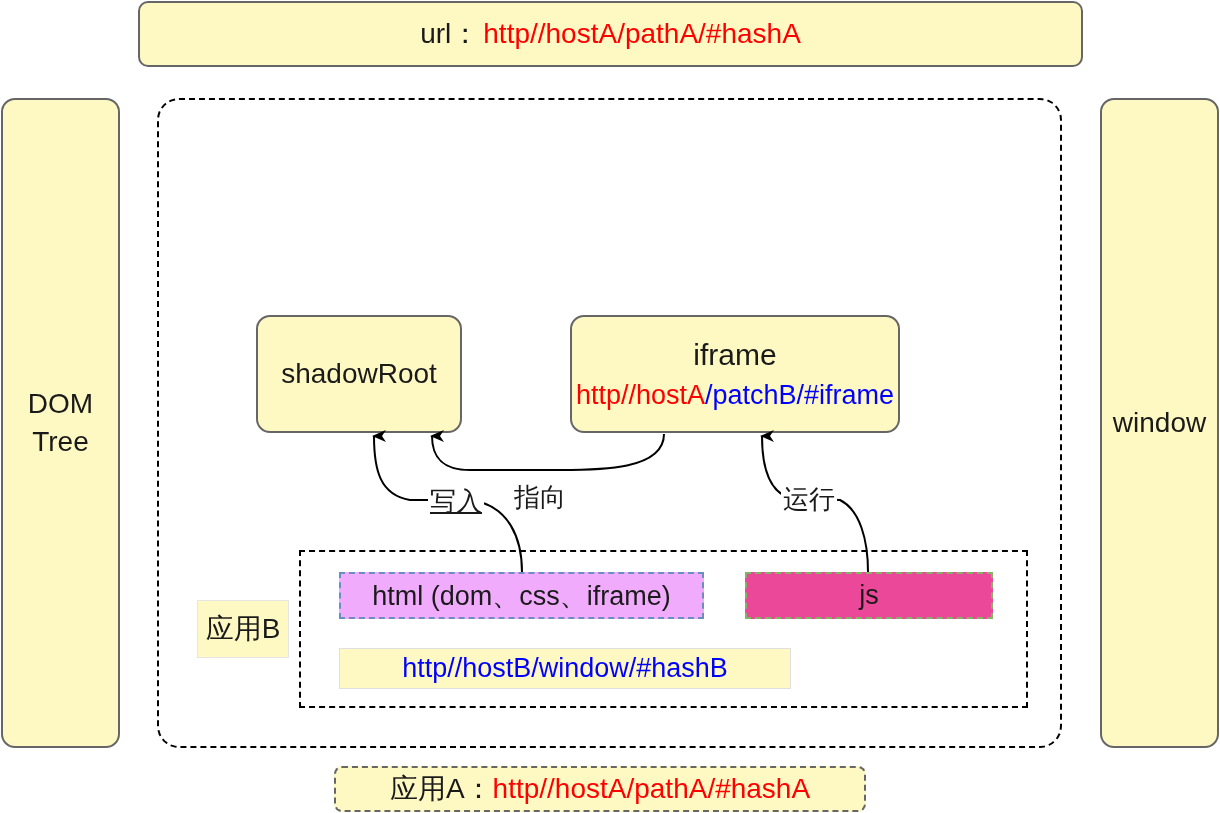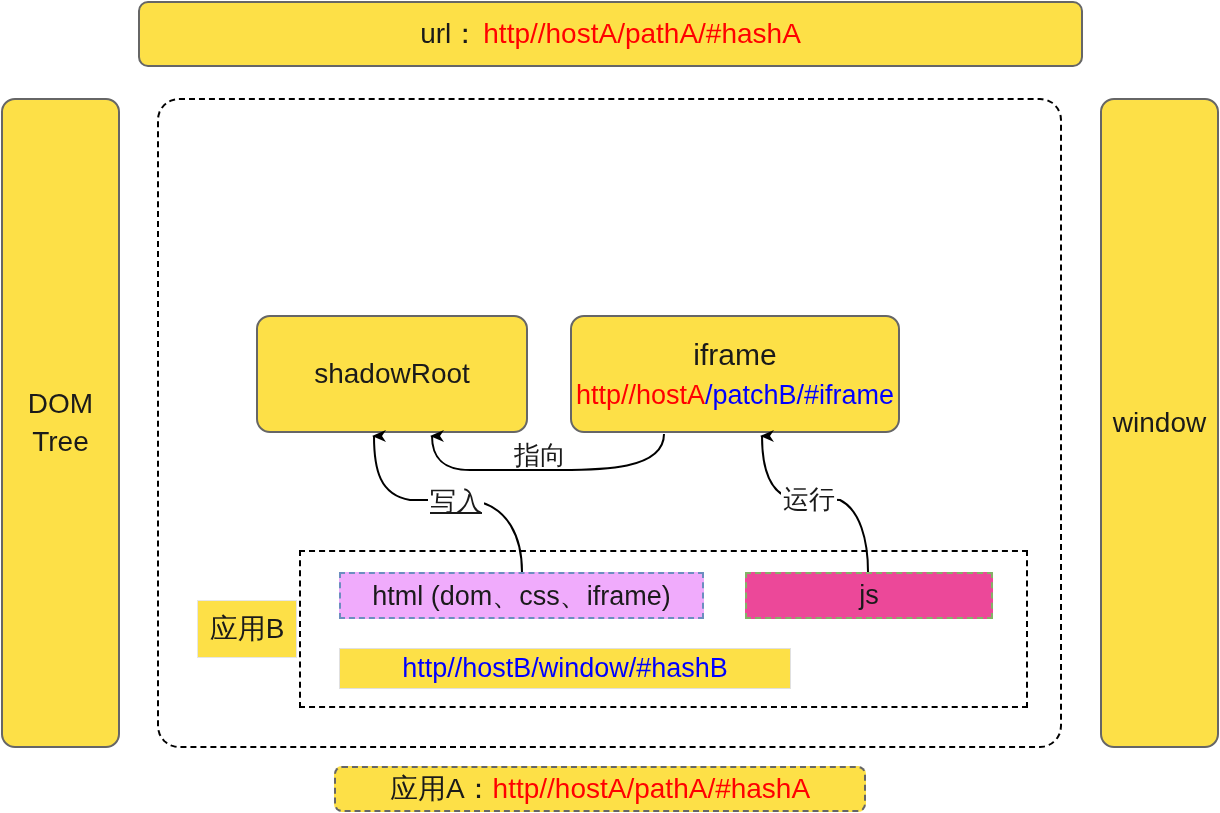--- a/index.html
+++ b/index.html
@@ -1,18 +1,18 @@
 <!DOCTYPE html>
 <html><head>
 <meta charset="utf-8">
 <style>
   html, body { margin:0; padding:0; background:#ffffff; }
   body { width:1220px; height:813px; position:relative; overflow:hidden;
          font-family:"Liberation Sans","DejaVu Sans",sans-serif; color:#1a1a1a; }
-  .box { position:absolute; box-sizing:border-box; background:#fde047;
+  .box { position:absolute; box-sizing:border-box; background:#fef9c3;
          border:2px solid #666666; border-radius:14px;
          display:flex; align-items:center; justify-content:center; text-align:center; }
   .dashed-outer { position:absolute; box-sizing:border-box; border:2px dashed #000; border-radius:22px; }
   .dashed-b { position:absolute; box-sizing:border-box; border:2px dashed #000; }
   .red { color:#ff0000; }
   .blue { color:#0000ff; }
   .lbl { position:absolute; font-size:26px; background:#fff; line-height:1; padding:0 2px; }
   svg.arrows { position:absolute; left:0; top:0; width:1220px; height:813px; pointer-events:none; }
 </style>
 </head>
@@ -27,21 +27,21 @@
   <span>DOM</span>
   <span style="margin-top:6px;">Tree</span>
 </div>
 
 <div class="box" style="left:1100px;top:98px;width:119px;height:650px;font-size:28px;">
   <span>window</span>
 </div>
 
 <div class="dashed-outer" style="left:157px;top:98px;width:905px;height:650px;"></div>
 
-<div class="box" style="left:256px;top:315px;width:272px;height:118px;font-size:28px;justify-content:center;">
+<div class="box" style="left:256px;top:315px;width:206px;height:118px;font-size:28px;justify-content:center;">
   <span>shadowRoot</span>
 </div>
 
 <div class="box" style="left:570px;top:315px;width:330px;height:118px;flex-direction:column;">
   <span style="font-size:30px;">iframe</span>
   <span style="font-size:27px;margin-top:8px;white-space:nowrap;">
     <span class="red">http//hostA</span><span class="blue">/patchB/#iframe</span>
   </span>
 </div>
 
@@ -52,27 +52,27 @@
     </marker>
   </defs>
 
   <path d="M664,434 C664,470 600,470 560,470 L470,470 C440,470 432,455 432,436" fill="none" stroke="#000" stroke-width="2" marker-end="url(#ah)"></path>
 
   <path d="M522,572 C522,540 510,505 470,500 L410,500 C380,495 374,470 374,436" fill="none" stroke="#000" stroke-width="2" marker-end="url(#ah)"></path>
 
   <path d="M868,572 C868,540 860,510 840,500 L790,498 C770,492 762,470 762,436" fill="none" stroke="#000" stroke-width="2" marker-end="url(#ah)"></path>
 </svg>
 
-<span class="lbl" style="left:512px;top:442px;">指向</span>
+<span class="lbl" style="left:512px;top:484px;">指向</span>
 <span class="lbl" style="left:428px;top:488px;text-decoration:underline;">写入</span>
 <span class="lbl" style="left:781px;top:486px;">运行</span>
 
 <div class="dashed-b" style="left:299px;top:550px;width:729px;height:158px;"></div>
 
-<div class="box" style="left:197px;top:600px;width:100px;height:58px;border:1px solid #e6e6e6;border-radius:0;font-size:28px;">
+<div class="box" style="left:197px;top:600px;width:92px;height:58px;border:1px solid #e6e6e6;border-radius:0;font-size:28px;">
   <span>应用B</span>
 </div>
 
 <div class="box" style="left:339px;top:572px;width:365px;height:47px;border:2px dashed #6c8ebf;border-radius:0;background:#f0abfc;font-size:27px;">
   <span>html (dom、css、iframe)</span>
 </div>
 
 <div class="box" style="left:745px;top:572px;width:248px;height:47px;border:2px dashed #82b366;border-radius:0;background:#ec4899;font-size:27px;">
   <span>js</span>
 </div>

